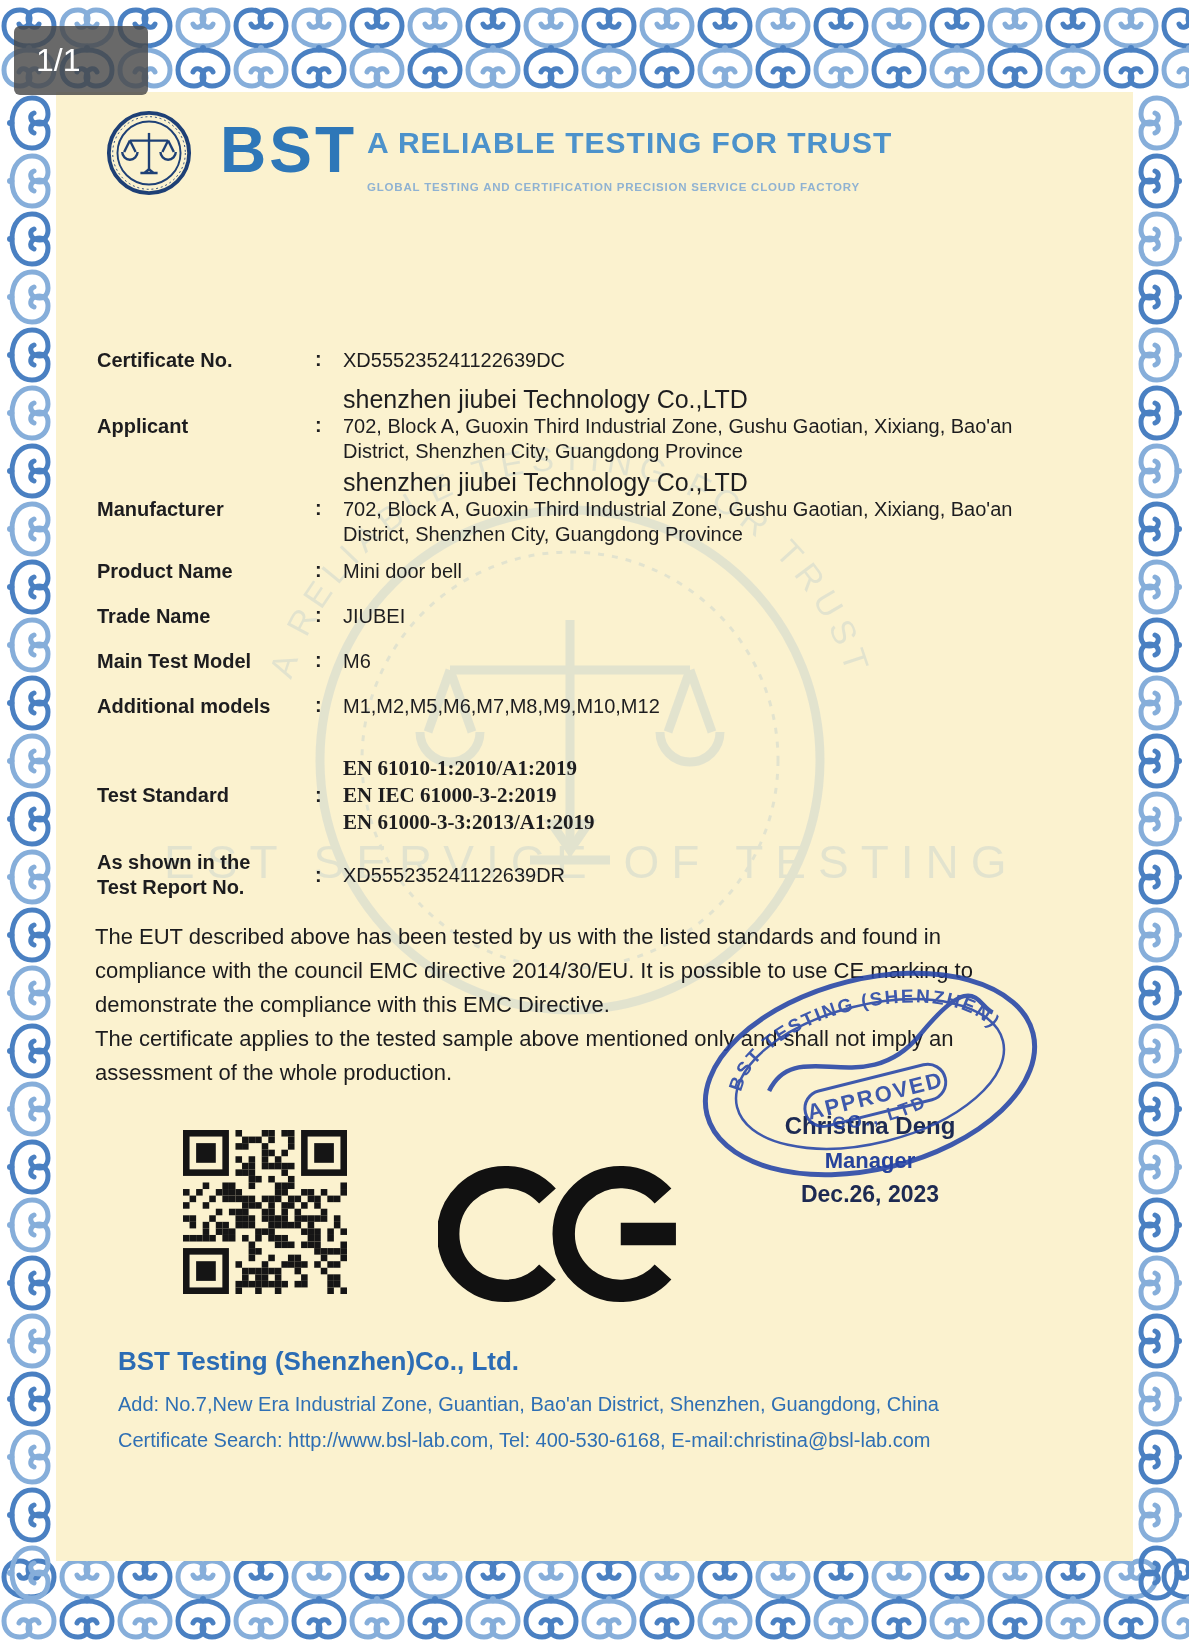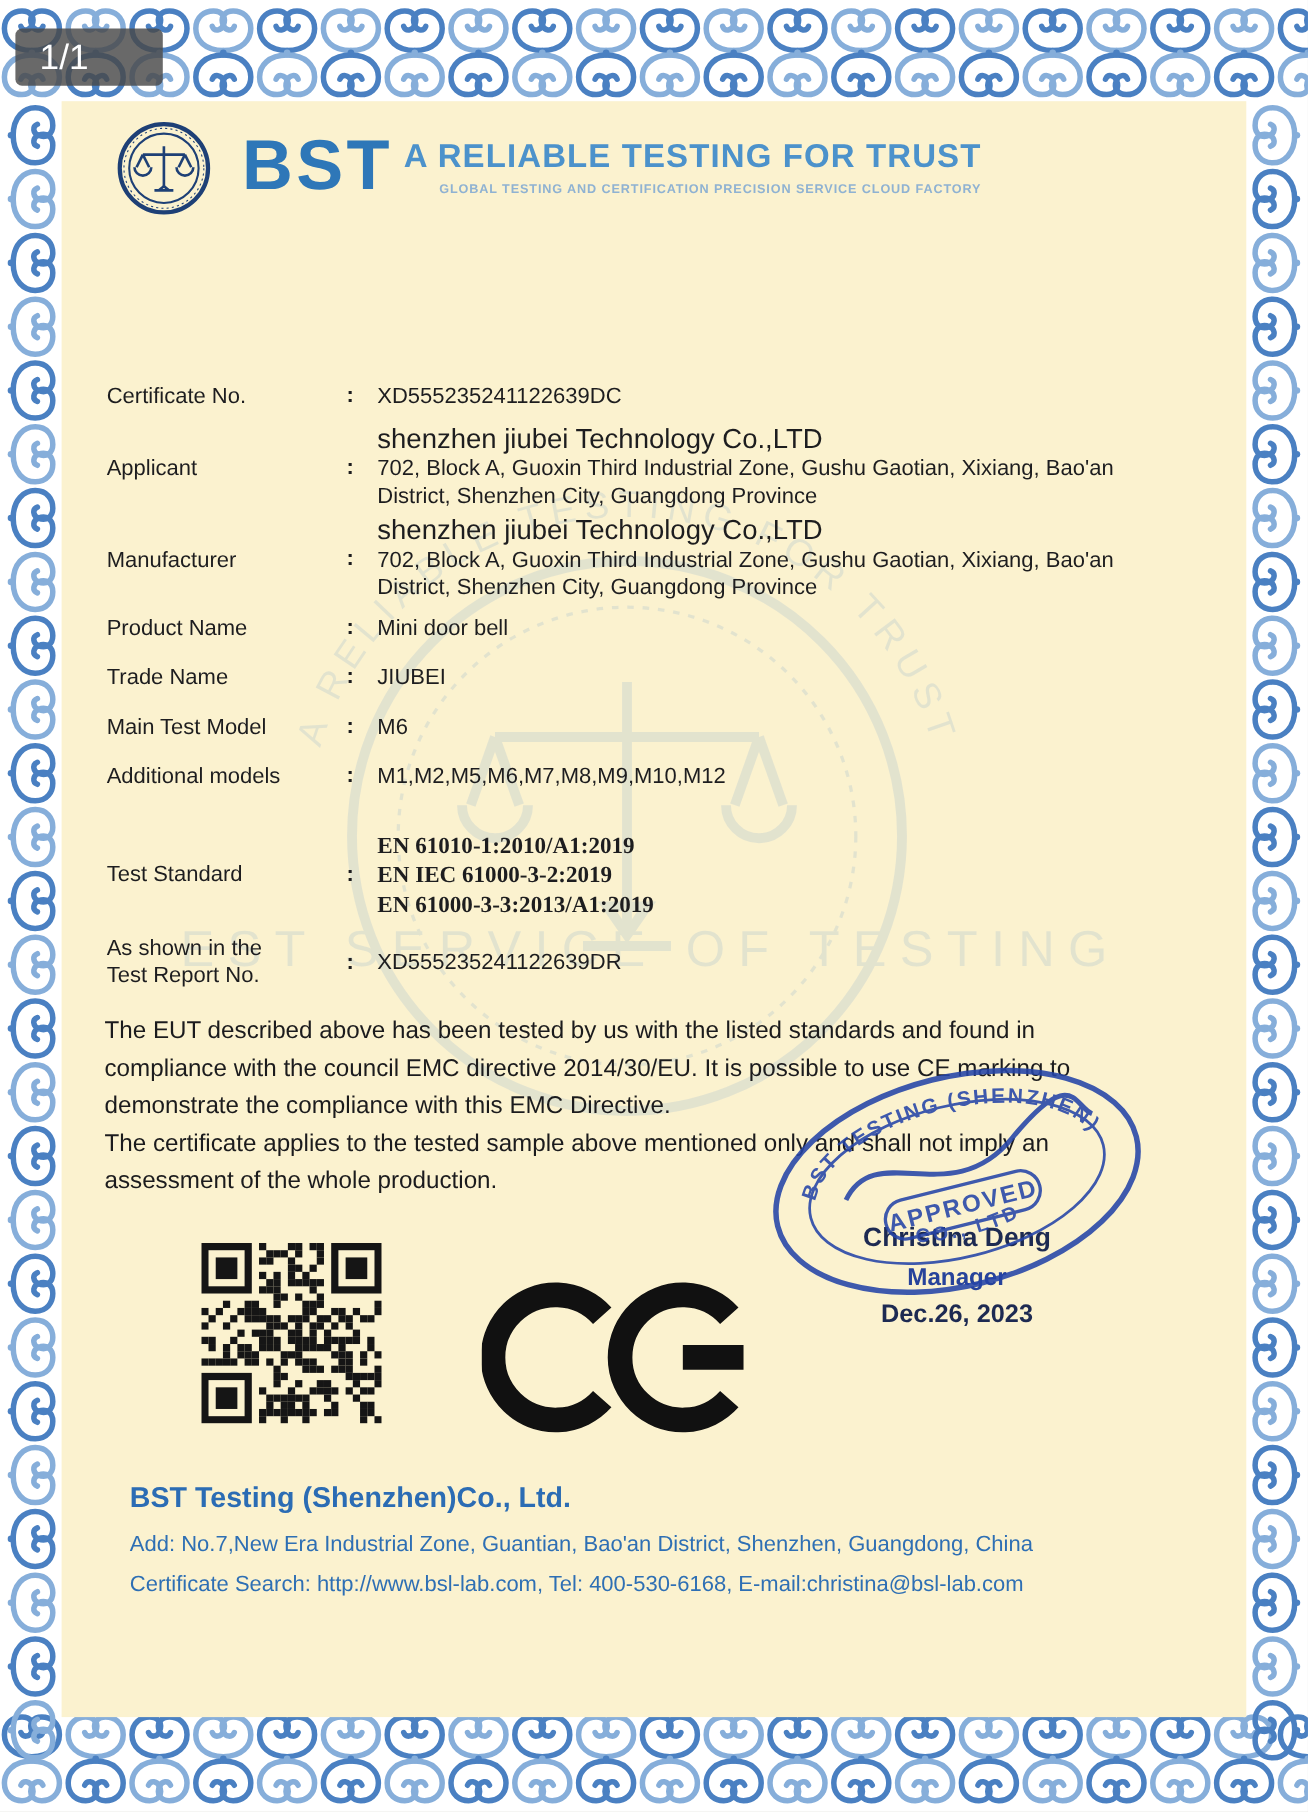--- a/index.html
+++ b/index.html
@@ -1,39 +1,39 @@
 <!DOCTYPE html>
 <html><head>
 <meta charset="utf-8">
 <style>
   html,body{margin:0;padding:0;background:#e8e8e8;}
   .page{position:relative;width:1189px;height:1647px;background:#ffffff;overflow:hidden;
         font-family:"Liberation Sans",sans-serif;}
   #border-svg{position:absolute;left:0;top:0;z-index:0;pointer-events:none;}
   .paper{position:absolute;left:56px;top:92px;right:56px;bottom:86px;background:#fbf2cf;z-index:0;}
 
-  .page-badge{position:absolute;left:14px;top:26px;width:134px;height:52px;
+  .page-badge{position:absolute;left:14px;top:26px;width:134px;height:69px;
       background:rgba(72,72,72,.82);border-radius:6px;color:#fff;font-size:32px;
       display:flex;align-items:center;padding-left:22px;z-index:9;box-sizing:border-box;}
 
   .brand{position:absolute;left:106px;top:110px;display:flex;align-items:flex-start;z-index:2;}
   .logo{width:86px;height:86px;flex:none;}
   .bst{font-size:64px;font-weight:bold;color:#2e77b8;letter-spacing:3px;line-height:80px;margin-left:28px;}
   .tag-wrap{margin-left:10px;margin-top:16px;}
   .tagline{font-size:30px;font-weight:bold;color:#4c92cb;letter-spacing:1px;white-space:nowrap;}
-  .subtagline{font-size:11.5px;font-weight:bold;color:#8fb2d2;letter-spacing:.8px;margin-top:6px;white-space:nowrap;text-align:right;}
+  .subtagline{font-size:11.5px;font-weight:bold;color:#8fb2d2;letter-spacing:.8px;margin-top:21px;white-space:nowrap;}
 
   .title{position:absolute;left:80px;right:80px;top:228px;margin:0;text-align:center;
       font-family:"Liberation Serif",serif;font-size:63px;font-weight:bold;color:#16376b;z-index:2;}
 
   .watermark{position:absolute;left:150px;top:430px;width:900px;height:640px;z-index:1;opacity:.17;pointer-events:none;}
 
   .fields{position:absolute;left:97px;top:348px;width:950px;z-index:2;font-size:20px;color:#1d1d1f;}
   .frow{display:flex;margin-bottom:14px;}
-  .flabel{width:218px;font-weight:normal;flex:none;line-height:25px;}
+  .flabel{width:218px;font-weight:bold;flex:none;line-height:25px;}
   .fcolon{width:28px;flex:none;font-weight:bold;}
   .fvalue{flex:1;line-height:25px;}
   .company-line{font-size:25px;}
   .vcenter{align-items:center;}
   .serif .std-line{font-family:"Liberation Serif",serif;font-size:21px;line-height:27px;font-weight:bold;}
   .mb2{margin-bottom:2px;}  .mb6{margin-bottom:6px;}  .mb12{margin-bottom:12px;}
   .mb20{margin-bottom:20px;} .mb0{margin-bottom:0;}
   .mt36{margin-top:36px;}    .mt30{margin-top:14px;}
 
   .body-text{position:absolute;left:95px;top:920px;width:912px;z-index:2;

